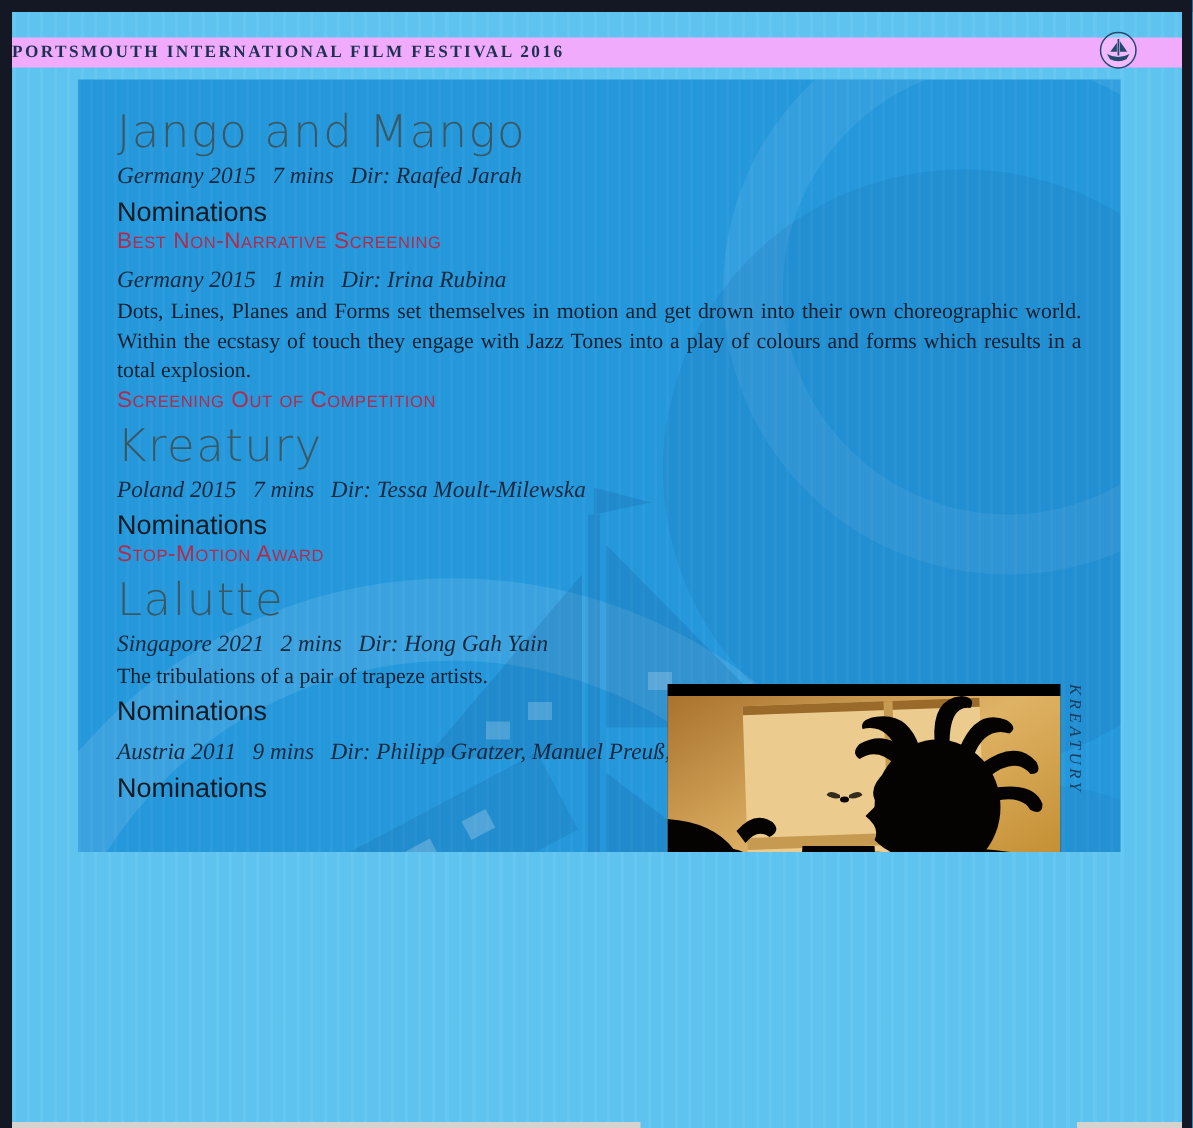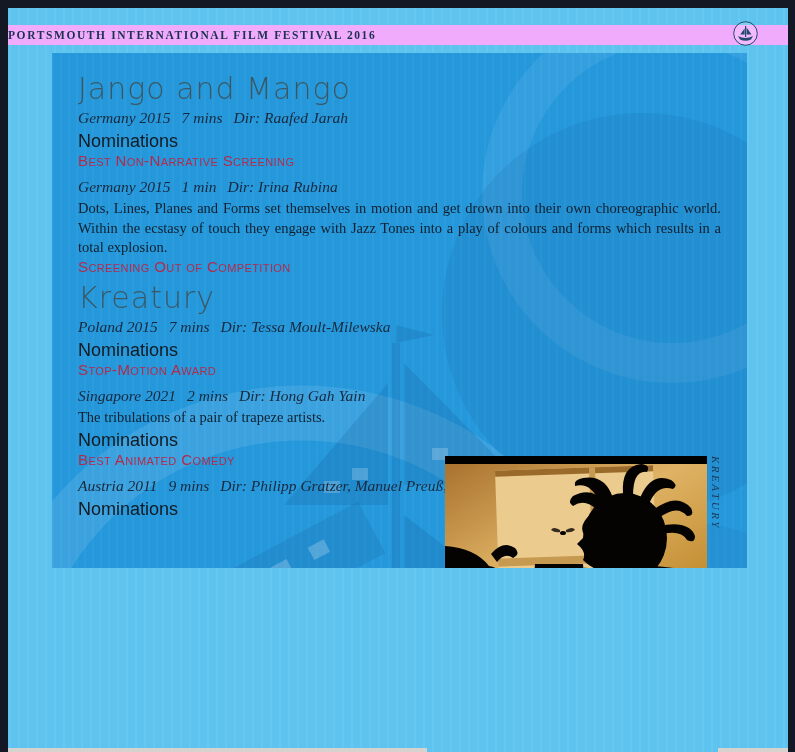--- a/index.html
+++ b/index.html
@@ -160,24 +160,24 @@
   </section>
 
   <section class="film">
     <h2 class="film-title">Kreatury</h2>
     <p class="film-meta"><span>Poland 2015</span><span>7 mins</span><span>Dir: Tessa Moult-Milewska</span></p>
     <h3 class="noms">Nominations</h3>
     <p class="award">Stop-Motion Award</p>
   </section>
 
   <section class="film">
+    <h2 class="film-title">Lalutte</h2>
     <p class="film-meta"><span>Singapore 2021</span><span>2 mins</span><span>Dir: Hong Gah Yain</span></p>
     <p class="film-desc">The tribulations of a pair of trapeze artists.</p>
     <h3 class="noms">Nominations</h3>
-    <p class="award">Best Animated Comedy</p>
   </section>
 
   <section class="film">
     <p class="film-meta"><span>Austria 2011</span><span>9 mins</span><span>Dir: Philipp Gratzer, Manuel Preuß, Kristin Müller</span></p>
     <h3 class="noms">Nominations</h3>
   </section>
 
   <figure class="still still-kreatury">
     <svg width="262" height="173" viewBox="0 0 262 173">
       <defs>

